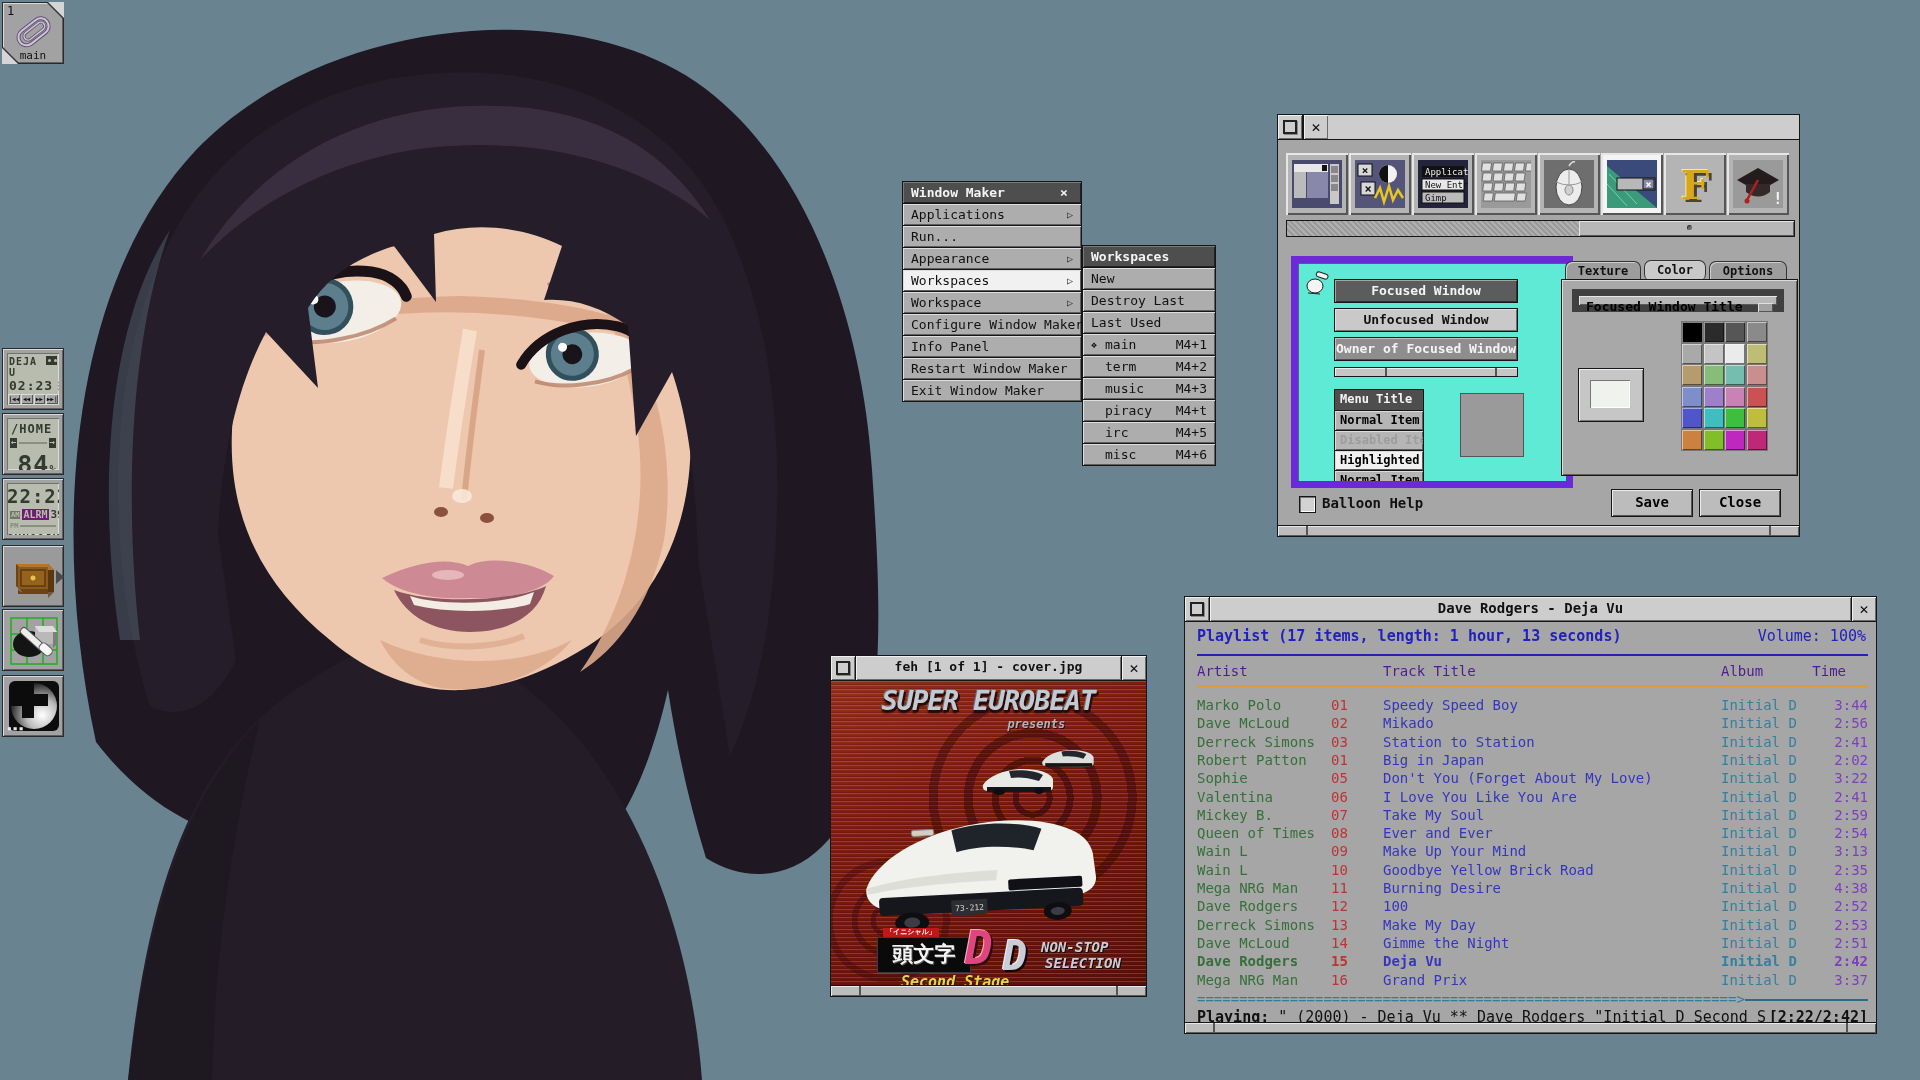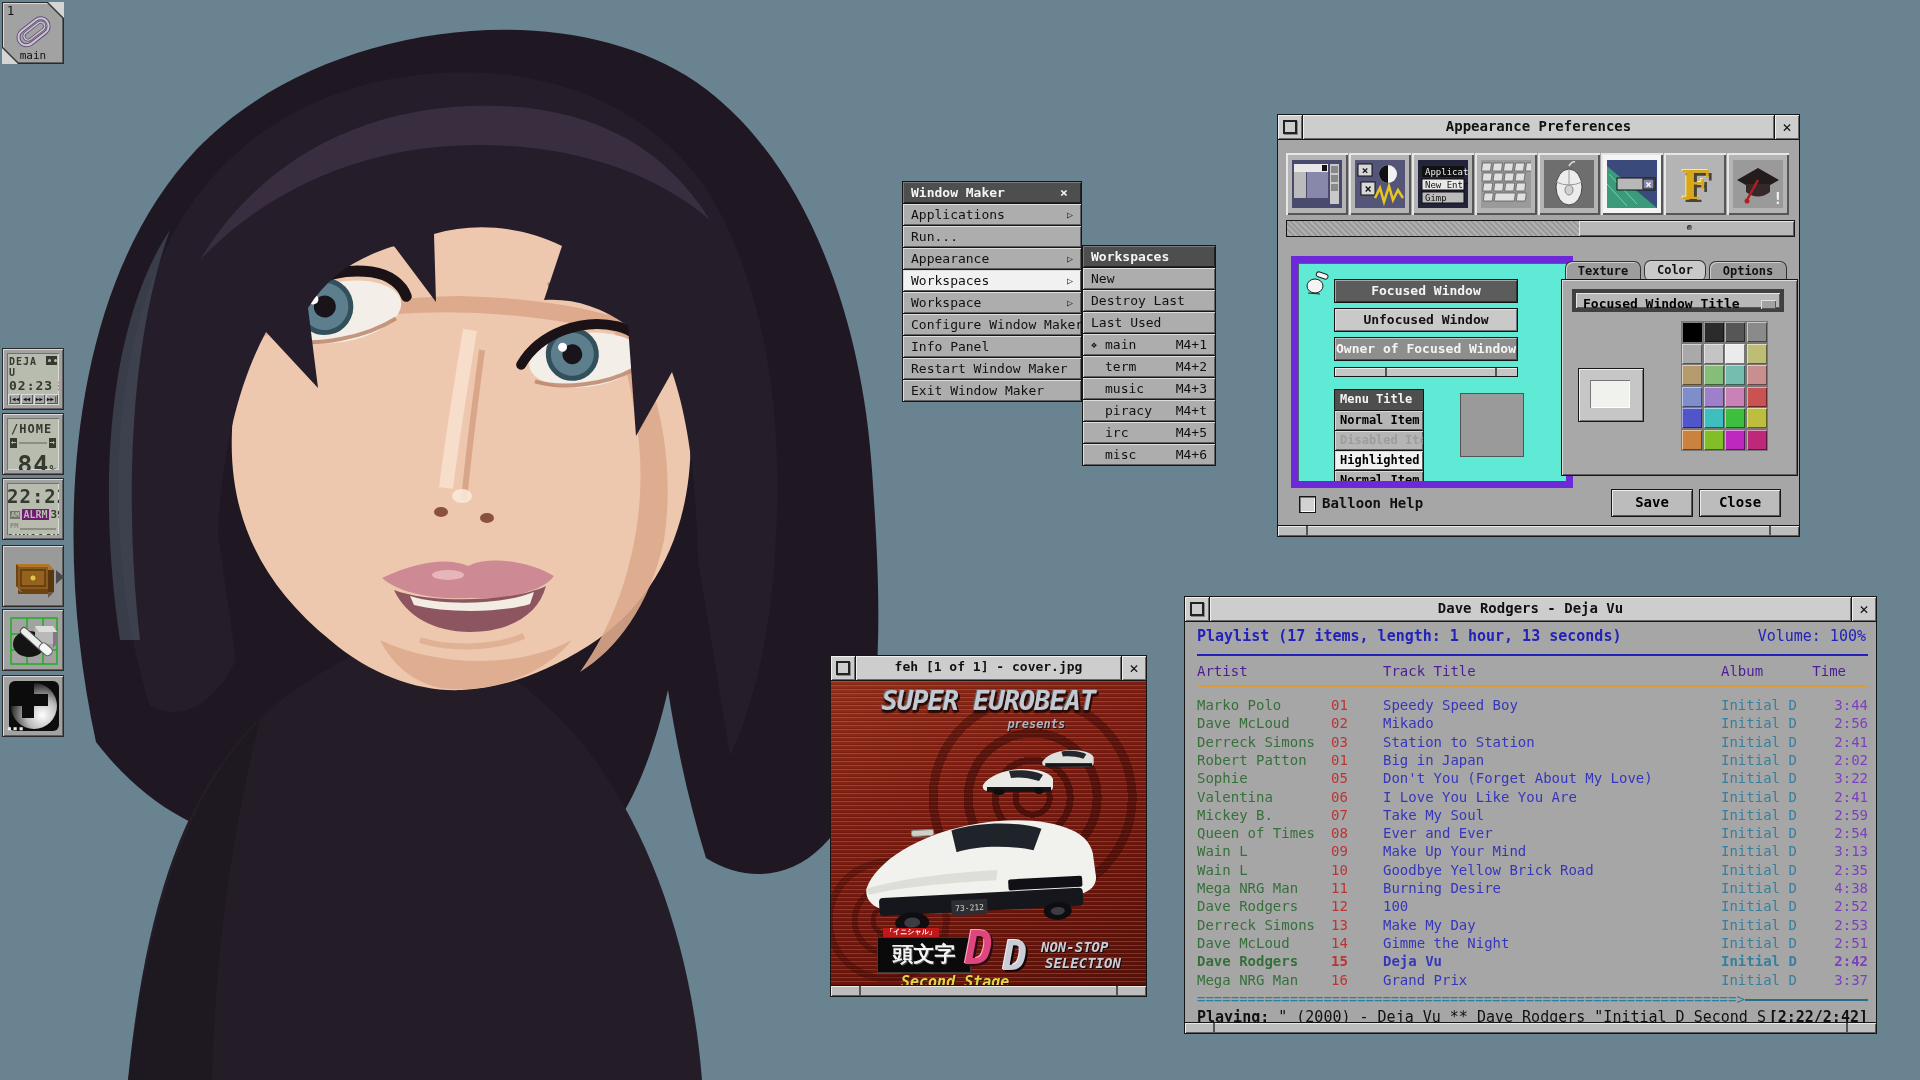--- a/index.html
+++ b/index.html
@@ -194,21 +194,21 @@
   </div>
 
   <div class="tile" style="top:478px;">
     <div class="lcd">
       <div class="lcdtxt" style="font-size:19px;text-align:center;padding-top:2px;">22:22</div>
       <div style="display:flex;align-items:center;gap:2px;padding:1px 3px;">
         <span style="font-size:7px;background:#70766a;color:#b7bcae;padding:0 1px;">AM</span>
         <span style="font-size:10px;background:#701a75;color:#b7bcae;padding:0 1px;">ALRM</span>
         <span style="flex:1;text-align:right;font-size:11px;">39</span>
       </div>
-      <div style="display:flex;align-items:flex-end;gap:2px;padding:0 3px;">
+      <div style="display:flex;align-items:center;gap:2px;padding:0 3px;">
         <span style="font-size:7px;opacity:.4;">PM</span>
         <span style="flex:1;border-bottom:2px solid #8a8f82;"></span>
       </div>
       <div class="lcdtxt" style="font-size:11px;text-align:center;padding-top:2px;">SUN09JUL</div>
     </div>
   </div>
 
   <div class="tile" style="top:545px;background:#9a9a9a;">
     <svg width="48" height="48" viewBox="0 0 48 48" style="position:absolute;left:7px;top:6px;">
       <polygon points="6,12 38,12 44,18 44,40 12,40 6,34" fill="#6e4414"></polygon>
@@ -341,21 +341,20 @@
           <span class="mi-short">M4+6</span>
         </div>
       </div>
   </div>
 
   <div class="win" style="left:1277px;top:114px;width:523px;height:423px;">
     <div class="titlebar">
       <div class="tb-btn left">
           <div class="mini-sq"></div>
         </div>
-      <div class="tb-title">Appearance Preferences</div>
       <div class="tb-btn right">
           <span class="close-x">✕</span>
         </div>
     </div>
     <div class="content" style="height:388px;">
 
       <div style="position:absolute;left:8px;top:13px;display:flex;gap:1px;">
         <div class="iconbtn">
           <svg width="50" height="48" viewBox="0 0 50 48">
               <rect width="50" height="48" fill="#4a4a6e"></rect>
@@ -484,21 +483,21 @@
         </div>
         <div style="position:absolute;left:162px;top:130px;width:62px;height:62px;background:#9a9a9a;border:1px solid #555;"></div>
       </div>
 
       <div style="position:absolute;left:287px;top:120px;display:flex;gap:3px;align-items:flex-end;">
         <div class="tab" style="width:74px;">Texture</div>
         <div class="tab active" style="width:60px;">Color</div>
         <div class="tab" style="width:76px;">Options</div>
       </div>
       <div style="position:absolute;left:283px;top:139px;width:235px;height:195px;background:#a8a8a8;border:1px solid #161616;box-shadow:inset 1px 1px 0 #dcdcdc, inset -1px -1px 0 #5f5f5f;">
-        <div style="position:absolute;left:10px;top:9px;width:212px;height:23px;background:#b8b8b8;border:4px solid #404040;box-shadow:inset 1px 1px 0 #e6e6e6, inset -1px -1px 0 #5a5a5a;font-size:13px;font-weight:bold;line-height:22px;padding-left:7px;box-sizing:border-box;cursor:pointer;">
+        <div style="position:absolute;left:10px;top:9px;width:212px;height:23px;background:#b8b8b8;border:7px solid #404040;box-shadow:inset 1px 1px 0 #e6e6e6, inset -1px -1px 0 #5a5a5a;font-size:13px;font-weight:bold;line-height:22px;padding-left:7px;box-sizing:border-box;cursor:pointer;">
           <span>Focused Window Title</span>
           <div style="position:absolute;right:4px;top:7px;width:15px;height:9px;background:#a2a2a2;box-shadow:inset 1px 1px 0 #e0e0e0, inset -1px -1px 0 #555;"></div>
         </div>
         <div style="position:absolute;left:16px;top:88px;width:64px;height:52px;background:#c6c6c6;border:1px solid #161616;box-shadow:inset 1px 1px 0 #eee, inset -1px -1px 0 #777;">
           <div id="color-well-swatch" style="position: absolute; left: 11px; top: 11px; width: 40px; height: 28px; box-shadow: rgb(119, 119, 119) 1px 1px 0px inset, rgb(255, 255, 255) -1px -1px 0px inset; background: rgb(240, 242, 238);"></div>
         </div>
         <div id="palette" style="position:absolute;left:120px;top:42px;width:86px;display:grid;grid-template-columns:repeat(4,20px);gap:1.5px;">
             <div class="swatch" style="background: rgb(0, 0, 0);"></div>
             <div class="swatch" style="background: rgb(43, 43, 43);"></div>
             <div class="swatch" style="background: rgb(86, 86, 86);"></div>

